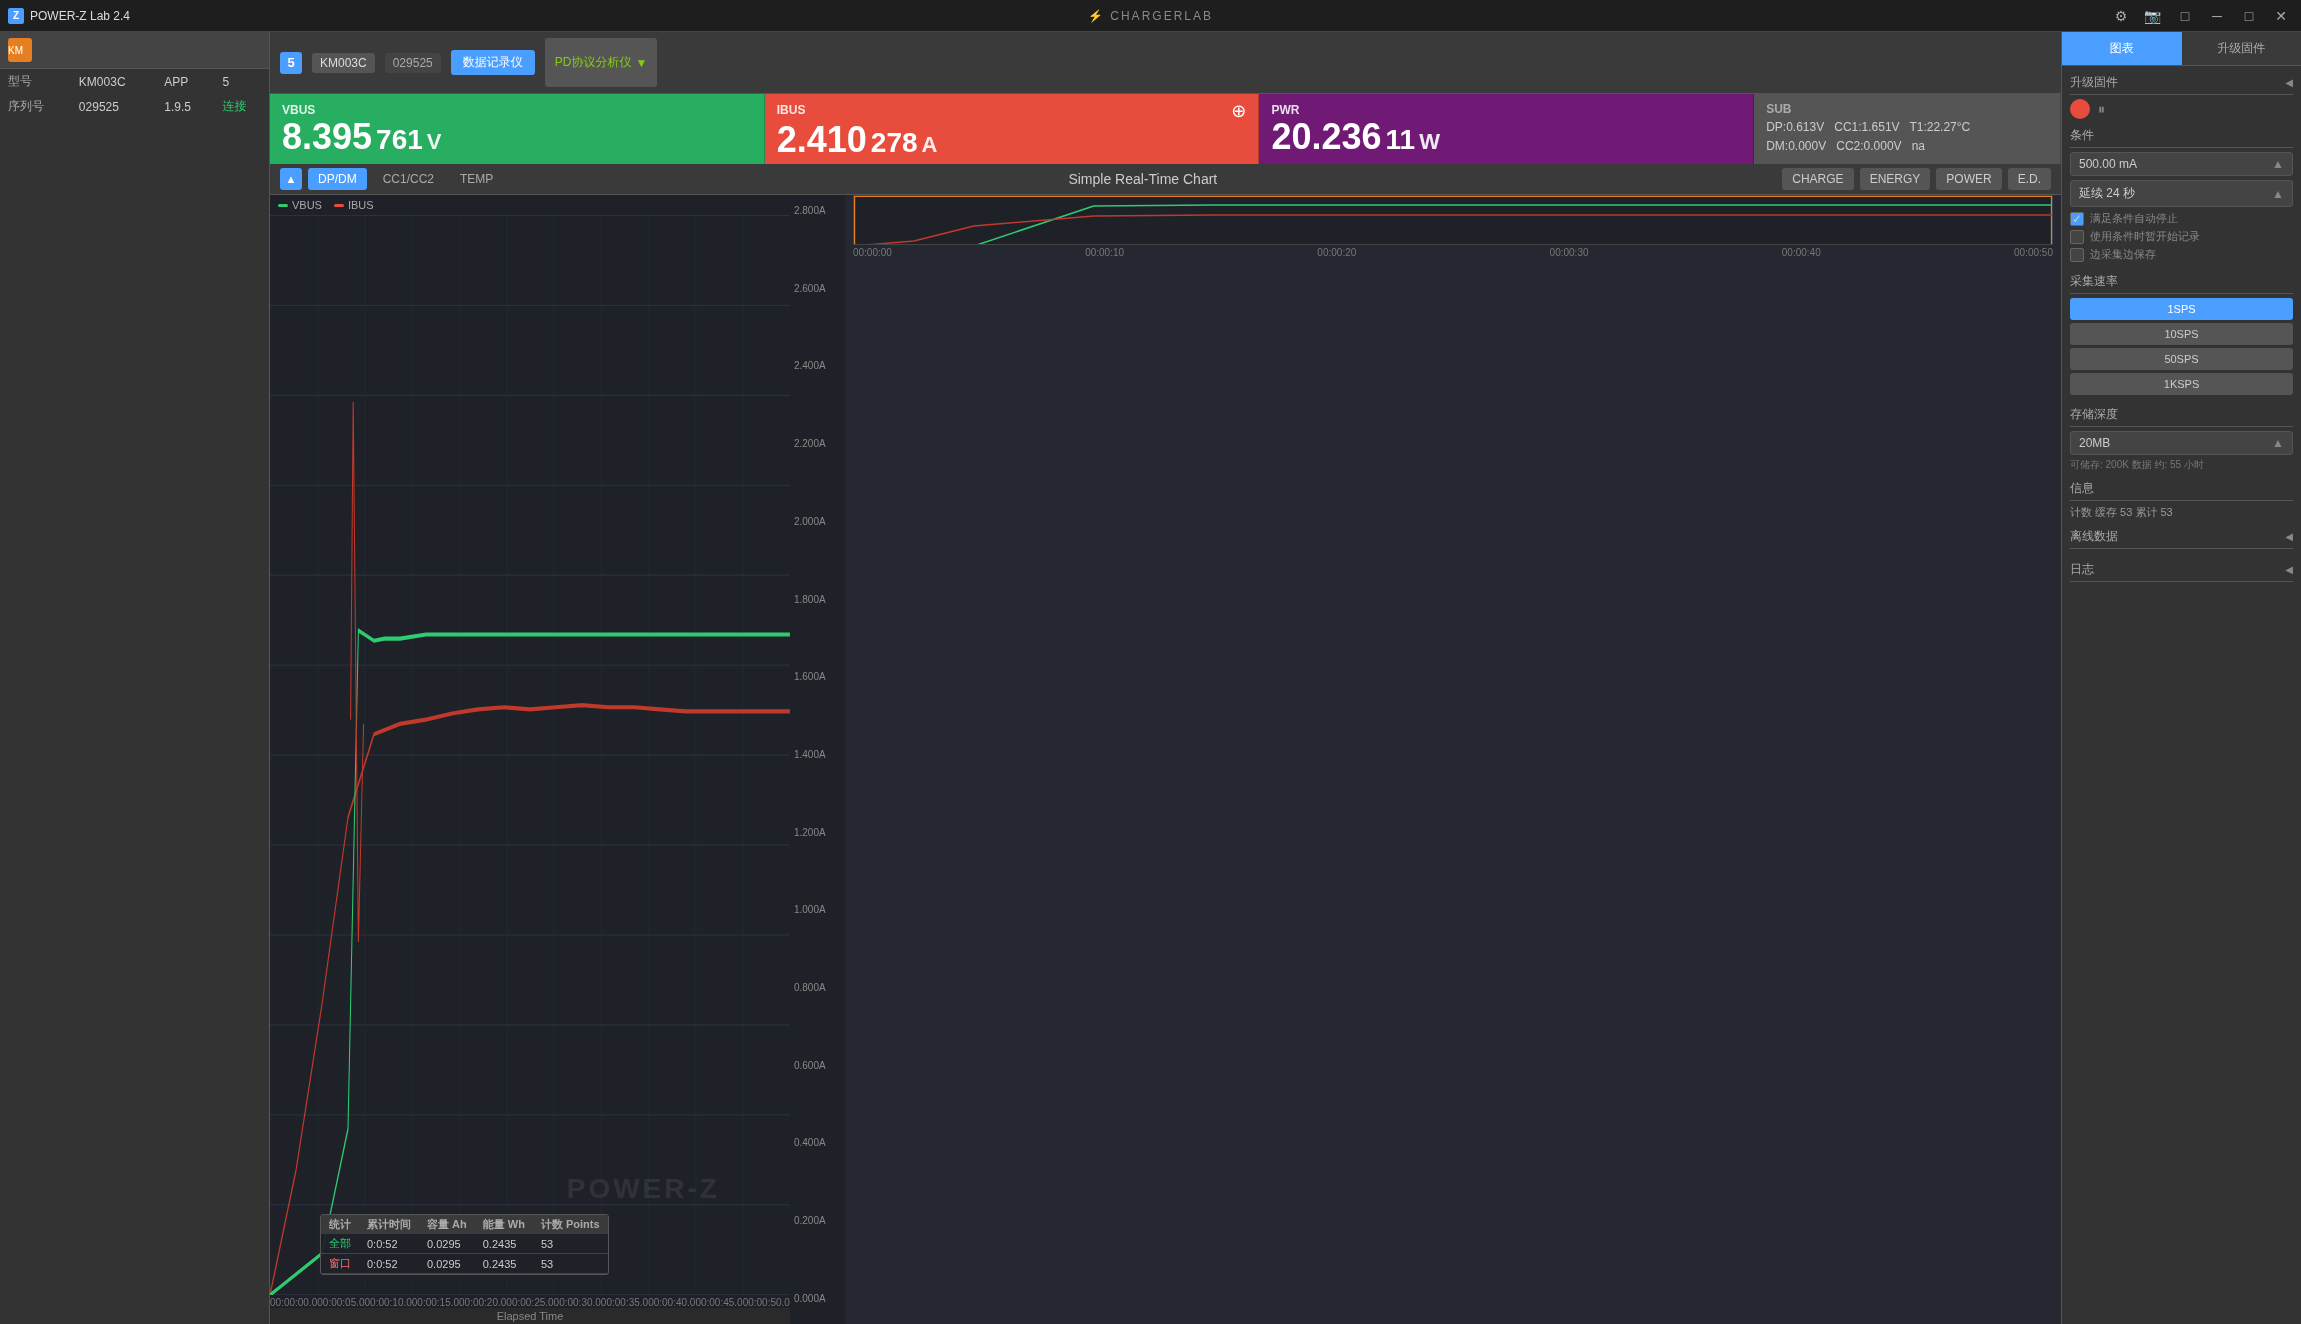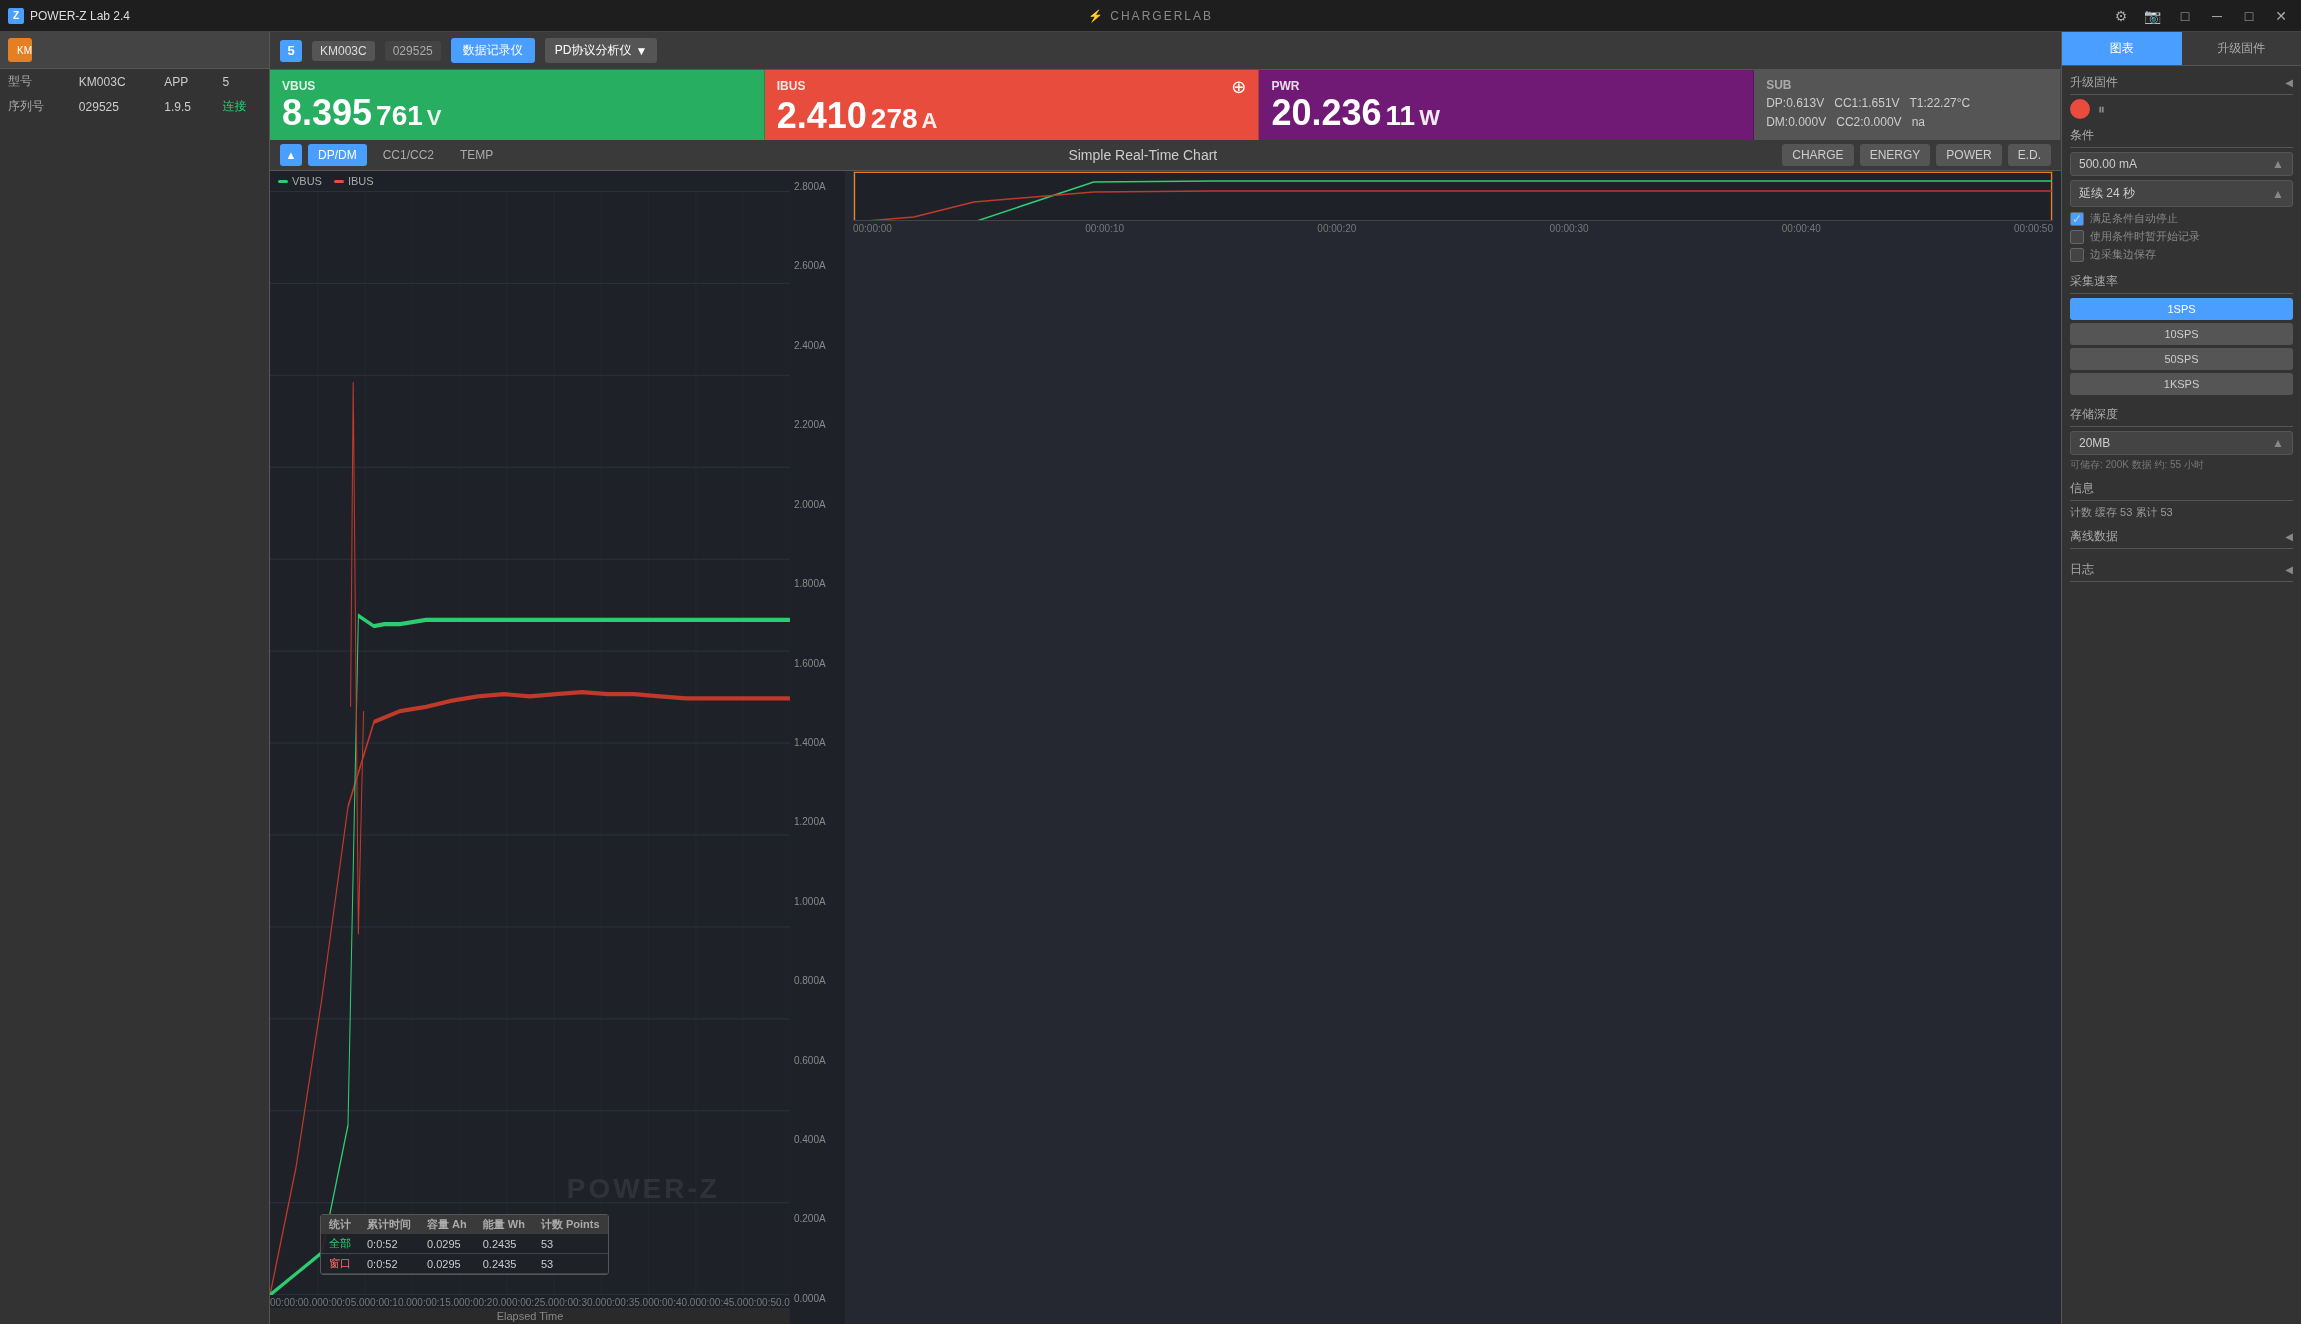--- a/index.html
+++ b/index.html
@@ -52,21 +52,21 @@
       padding: 6px 8px;
       display: flex;
       align-items: center;
       justify-content: space-between;
       border-bottom: 1px solid #555;
     }
     .device-icon {
       width: 24px; height: 24px;
       background: #e67e22;
       border-radius: 3px;
-      display: flex; align-items: center; justify-content: flex-end;
+      display: flex; align-items: center; justify-content: flex-start;
       font-size: 10px; color: white;
     }
     .sidebar-table { width: 100%; border-collapse: collapse; }
     .sidebar-table td { padding: 4px 8px; color: #ccc; font-size: 12px; }
     .sidebar-table td:first-child { color: #aaa; }
     .content-area {
       flex: 1;
       display: flex;
       flex-direction: column;
       background: #2a2a2a;
@@ -106,23 +106,23 @@
       color: #ccc;
       border: none;
       padding: 4px 12px;
       border-radius: 3px;
       cursor: pointer;
       font-size: 12px;
     }
     .tab-btn.active { background: #4a9eff; color: white; text-align: right; }
     .tab-btn-dropdown {
       background: #555;
-      color: #ffffff;
+      color: #84cc16;
       border: none;
-      padding: 4px 10px;
+      padding: 16px 10px;
       border-radius: 3px;
       cursor: pointer;
       font-size: 12px;
       display: flex; align-items: center; gap: 4px;
     }
     .metrics-row {
       display: flex;
       height: 70px;
     }
     .metric-box {

